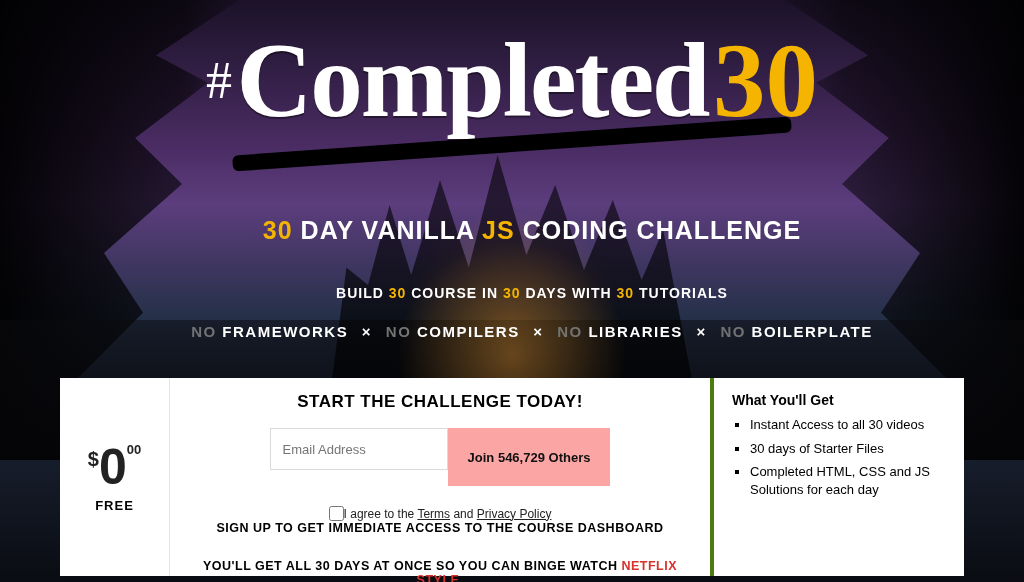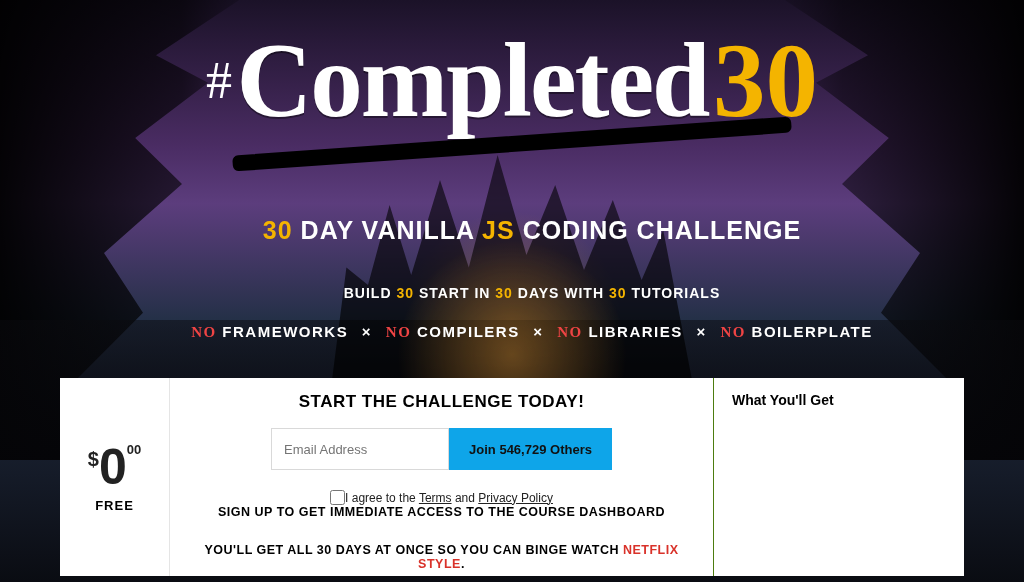--- a/index.html
+++ b/index.html
@@ -55,47 +55,47 @@
     position: absolute; left: 50%; transform: translateX(-50%) rotate(-4deg);
     top: 116px; width: 560px; height: 16px; background: #000; border-radius: 6px;
   }
 
   .taglines { position: absolute; top: 216px; left: 0; right: 0; text-align: center; color: #fff; padding-left: 40px; }
   .tag1 { font-size: 25px; font-weight: 800; letter-spacing: 1px; }
   .tag1 .yellow { color: #f4b400; }
   .tag2 { margin-top: 40px; font-size: 14px; font-weight: 800; letter-spacing: 1px; }
   .tag2 .yellow { color: #f4b400; }
   .tag3 { margin-top: 22px; font-size: 15px; font-weight: 800; letter-spacing: 1.5px; }
-  .tag3 .no { color: #ef4444; font-family: Liberation Serif, serif; }
+  .tag3 .no { color: #737373; }
   .tag3 .sep { color: #fff; margin: 0 8px; }
 
   
   .card {
     position: absolute; left: 60px; right: 60px; top: 378px; bottom: 6px;
     background: #fff; display: flex; box-shadow: 0 1px 0 rgba(0,0,0,0.05);
   }
   .price-col {
     width: 110px; border-right: 1px solid #e5e5e5; display: flex; flex-direction: column;
     align-items: center; justify-content: center;
   }
   .price-row { display: flex; align-items: flex-start; color: #222; }
   .dollar { font-size: 20px; font-weight: 700; margin-top: 6px; }
   .amount { font-size: 50px; font-weight: 700; line-height: 1; }
   .cents { font-size: 13px; font-weight: 700; margin-top: 0; }
   .free { font-size: 13px; font-weight: 800; letter-spacing: 1px; margin-top: 6px; }
 
-  .signup-col { flex: 1; border-right: 1px solid #4d7c0f; padding: 14px 28px 0; text-align: center; }
+  .signup-col { flex: 1; border-right: 4px solid #4d7c0f; padding: 14px 28px 0; text-align: center; }
   .signup-title { font-size: 17px; font-weight: 800; letter-spacing: 0.5px; margin-bottom: 16px; }
   .form-row { display: flex; justify-content: center; }
   .email {
     width: 178px; height: 42px; border: 1px solid #d9d9d9; padding: 0 12px; font-size: 13px; color: #777;
     outline: none;
   }
   .join-btn {
-    height: 42px; padding: 7px 20px; background: #0ea5e9; border: none; color: #111;
+    height: 58px; padding: 7px 20px; background: #fca5a5; border: none; color: #111;
     font-size: 13px; font-weight: 600; cursor: pointer;
   }
   .agree-row { margin-top: 20px; font-size: 12px; color: #222; display: flex; align-items: center; justify-content: center; gap: 0; }
   .agree-row input { width: 15px; height: 15px; }
   .agree-row a { color: #222; text-decoration: underline; }
   .line1 { margin-top: 0; font-size: 12.5px; font-weight: 800; letter-spacing: 0.5px; }
   .line2 { margin-top: 24px; font-size: 12.5px; font-weight: 800; letter-spacing: 0.5px; }
   .line2 .nf { color: #d9322a; }
 
   .benefits-col { width: 250px; padding: 14px 0 0 18px; font-size: 13px; }
@@ -116,21 +116,21 @@
   <span class="js">Completed</span>
   <span class="thirty">30</span>
   <div class="stroke"></div>
 </div>
 
 <div class="taglines">
   <div class="tag1">
     <span class="yellow">30</span><span> DAY VANILLA </span><span class="yellow">JS</span><span> CODING CHALLENGE</span>
   </div>
   <div class="tag2">
-    <span>BUILD </span><span class="yellow">30</span><span> START IN </span><span class="yellow">30</span><span> DAYS WITH </span><span class="yellow">30</span><span> TUTORIALS</span>
+    <span>BUILD </span><span class="yellow">30</span><span> COURSE IN </span><span class="yellow">30</span><span> DAYS WITH </span><span class="yellow">30</span><span> TUTORIALS</span>
   </div>
   <div class="tag3">
     <span class="no">NO</span> <span>FRAMEWORKS</span>
     <span class="sep">×</span>
     <span class="no">NO</span> <span>COMPILERS</span>
     <span class="sep">×</span>
     <span class="no">NO</span> <span>LIBRARIES</span>
     <span class="sep">×</span>
     <span class="no">NO</span> <span>BOILERPLATE</span>
   </div>
@@ -159,14 +159,19 @@
       </span>
     </div>
     <div class="line1">SIGN UP TO GET IMMEDIATE ACCESS TO THE COURSE DASHBOARD</div>
     <div class="line2">
       <span>YOU'LL GET ALL 30 DAYS AT ONCE SO YOU CAN BINGE WATCH </span><span class="nf">NETFLIX STYLE</span><span>.</span>
     </div>
   </div>
 
   <div class="benefits-col">
     <div class="benefits-title">What You'll Get</div>
+    <ul class="benefits-list">
+      <li>Instant Access to all 30 videos</li>
+      <li>30 days of Starter Files</li>
+      <li>Completed HTML, CSS and JS Solutions for each day</li>
+    </ul>
   </div>
 </div>
 
 </body></html>

